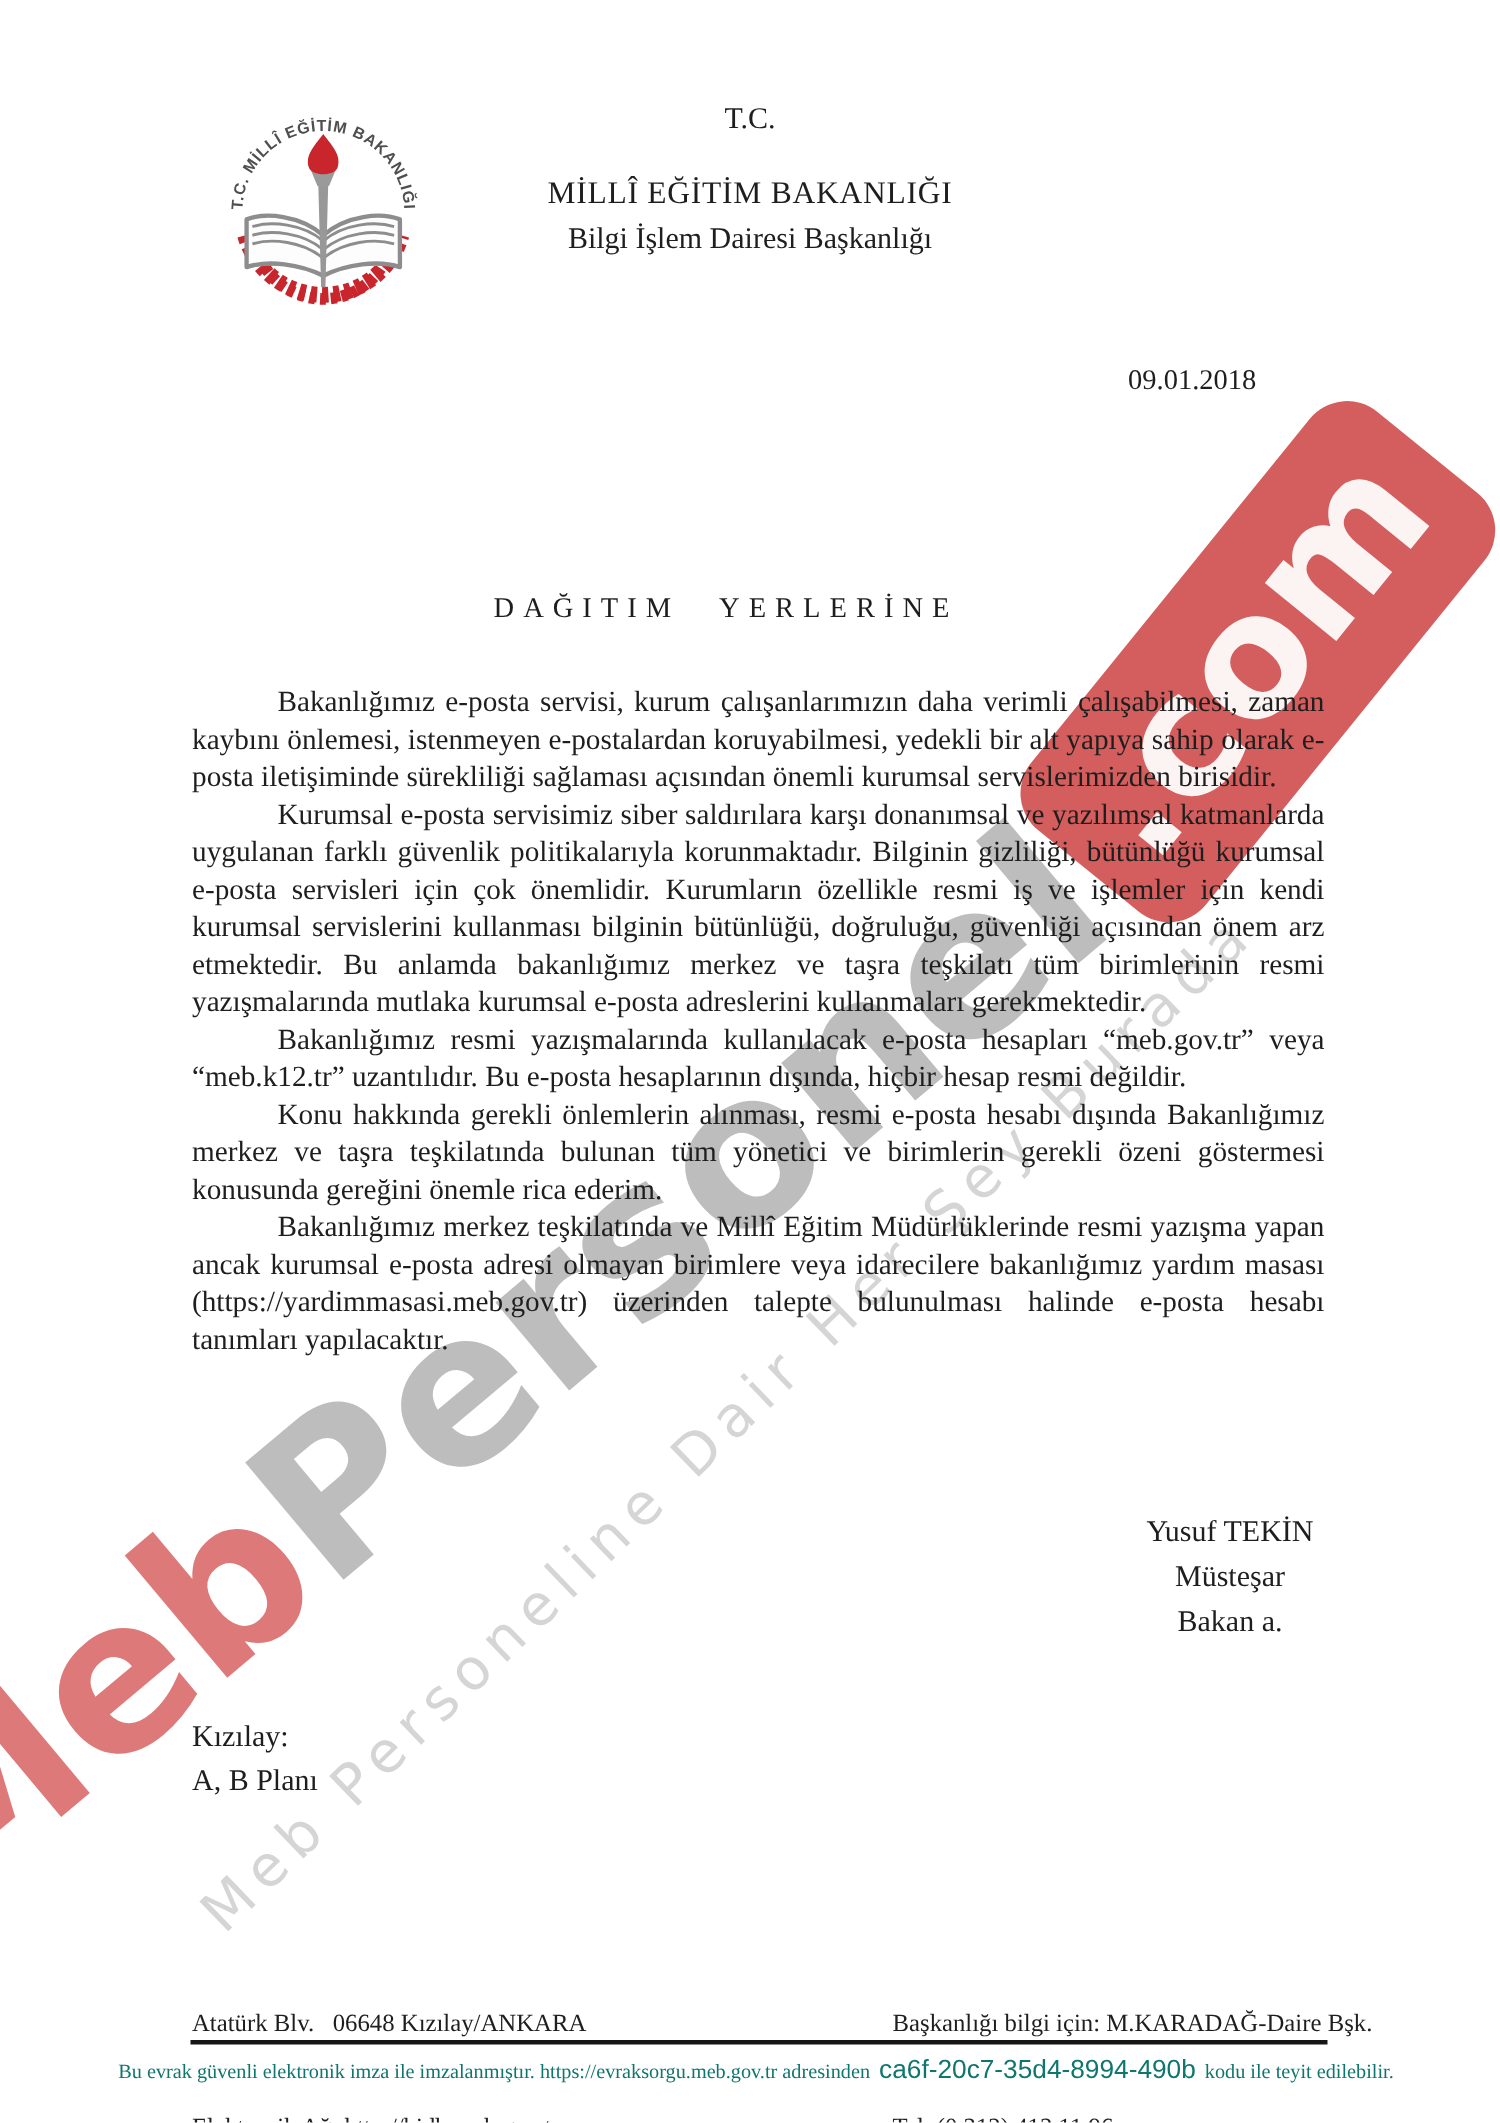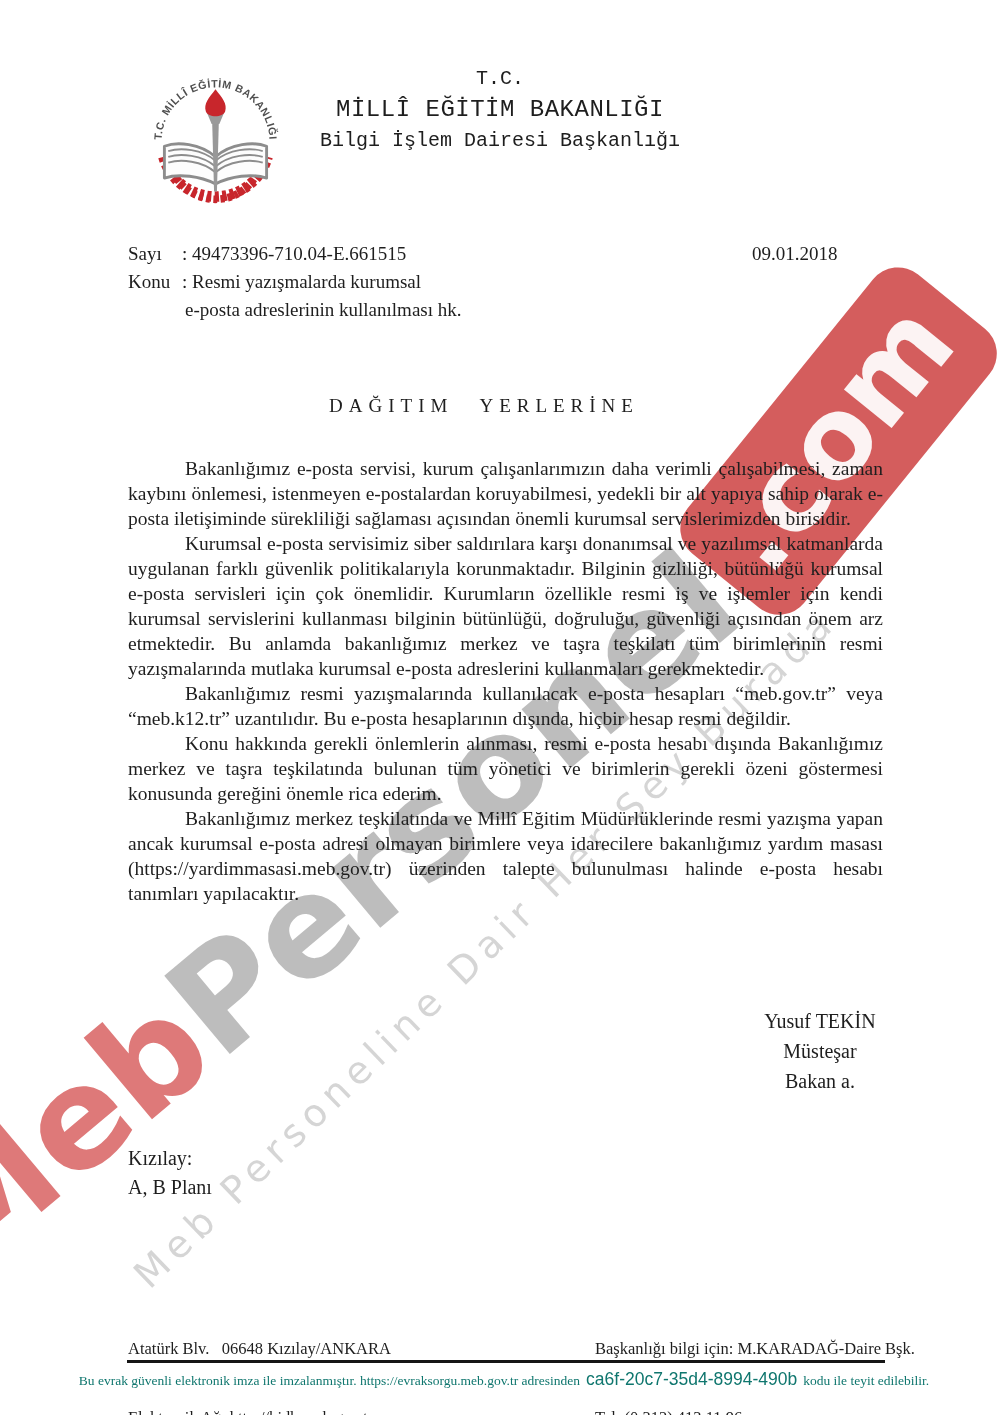--- a/index.html
+++ b/index.html
@@ -22,23 +22,23 @@
     transform:rotate(-11deg) translateY(-46px);
   }
   .wm-slogan{
     position:absolute;left:485px;top:948px;white-space:nowrap;
     transform:translate(-50%,-50%) rotate(-44deg);
     font-family:"DejaVu Sans",sans-serif;font-size:38px;letter-spacing:7px;
     color:rgba(150,150,150,0.40);
   }
   
   .content{position:absolute;inset:0;z-index:2;}
-  .letterhead{position:absolute;left:0;top:64px;width:1000px;text-align:center;font-family:Liberation Mono, monospace;}
+  .letterhead{position:absolute;left:0;top:64px;width:1000px;text-align:center;}
   .lh-tc{font-size:20px;line-height:30px;}
-  .lh-ministry{font-size:24px;line-height:31px;letter-spacing:0.5px;}
+  .lh-ministry{font-size:21px;line-height:31px;letter-spacing:0.5px;margin-top:19px;}
   .lh-dept{font-size:20px;line-height:31px;}
   .logo{position:absolute;left:148px;top:72px;width:135px;height:135px;}
   .meta{position:absolute;left:128px;top:240px;font-size:19px;line-height:28px;}
   .meta .lbl{display:inline-block;width:54px;}
   .meta .cont2{padding-left:57px;}
   .doc-date{position:absolute;left:752px;top:240px;font-size:19px;line-height:28px;text-align:right;}
   .recipient{
     position:absolute;left:0;top:395px;width:968px;text-align:center;
     font-size:19px;letter-spacing:6px;word-spacing:16px;
   }
@@ -99,25 +99,20 @@
       </g>
     </svg>
   </div>
 
   <div class="letterhead">
     <div class="lh-tc">T.C.</div>
     <div class="lh-ministry">MİLLÎ EĞİTİM BAKANLIĞI</div>
     <div class="lh-dept">Bilgi İşlem Dairesi Başkanlığı</div>
   </div>
 
-  <div class="meta">
-    <div><span class="lbl">Sayı</span><span>: 49473396-710.04-E.661515</span></div>
-    <div><span class="lbl">Konu</span><span>: Resmi yazışmalarda kurumsal</span></div>
-    <div class="cont2">e-posta adreslerinin kullanılması hk.</div>
-  </div>
   <div class="doc-date">09.01.2018</div>
 
   <div class="recipient">DAĞITIM  YERLERİNE</div>
 
   <div class="body-text">
     <p>Bakanlığımız e-posta servisi, kurum çalışanlarımızın daha verimli çalışabilmesi, zaman kaybını önlemesi, istenmeyen e-postalardan koruyabilmesi, yedekli bir alt yapıya sahip olarak e-posta iletişiminde sürekliliği sağlaması açısından önemli kurumsal servislerimizden birisidir.</p>
     <p>Kurumsal e-posta servisimiz siber saldırılara karşı donanımsal ve yazılımsal katmanlarda uygulanan farklı güvenlik politikalarıyla korunmaktadır. Bilginin gizliliği, bütünlüğü kurumsal e-posta servisleri için çok önemlidir. Kurumların özellikle resmi iş ve işlemler için kendi kurumsal servislerini kullanması bilginin bütünlüğü, doğruluğu, güvenliği açısından önem arz etmektedir. Bu anlamda bakanlığımız merkez ve taşra teşkilatı tüm birimlerinin resmi yazışmalarında mutlaka kurumsal e-posta adreslerini kullanmaları gerekmektedir.</p>
     <p>Bakanlığımız resmi yazışmalarında kullanılacak e-posta hesapları “meb.gov.tr” veya “meb.k12.tr” uzantılıdır. Bu e-posta hesaplarının dışında, hiçbir hesap resmi değildir.</p>
     <p>Konu hakkında gerekli önlemlerin alınması, resmi e-posta hesabı dışında Bakanlığımız merkez ve taşra teşkilatında bulunan tüm yönetici ve birimlerin gerekli özeni göstermesi konusunda gereğini önemle rica ederim.</p>
     <p>Bakanlığımız merkez teşkilatında ve Millî Eğitim Müdürlüklerinde resmi yazışma yapan ancak kurumsal e-posta adresi olmayan birimlere veya idarecilere bakanlığımız yardım masası (https://yardimmasasi.meb.gov.tr) üzerinden talepte bulunulması halinde e-posta hesabı tanımları yapılacaktır.</p>

